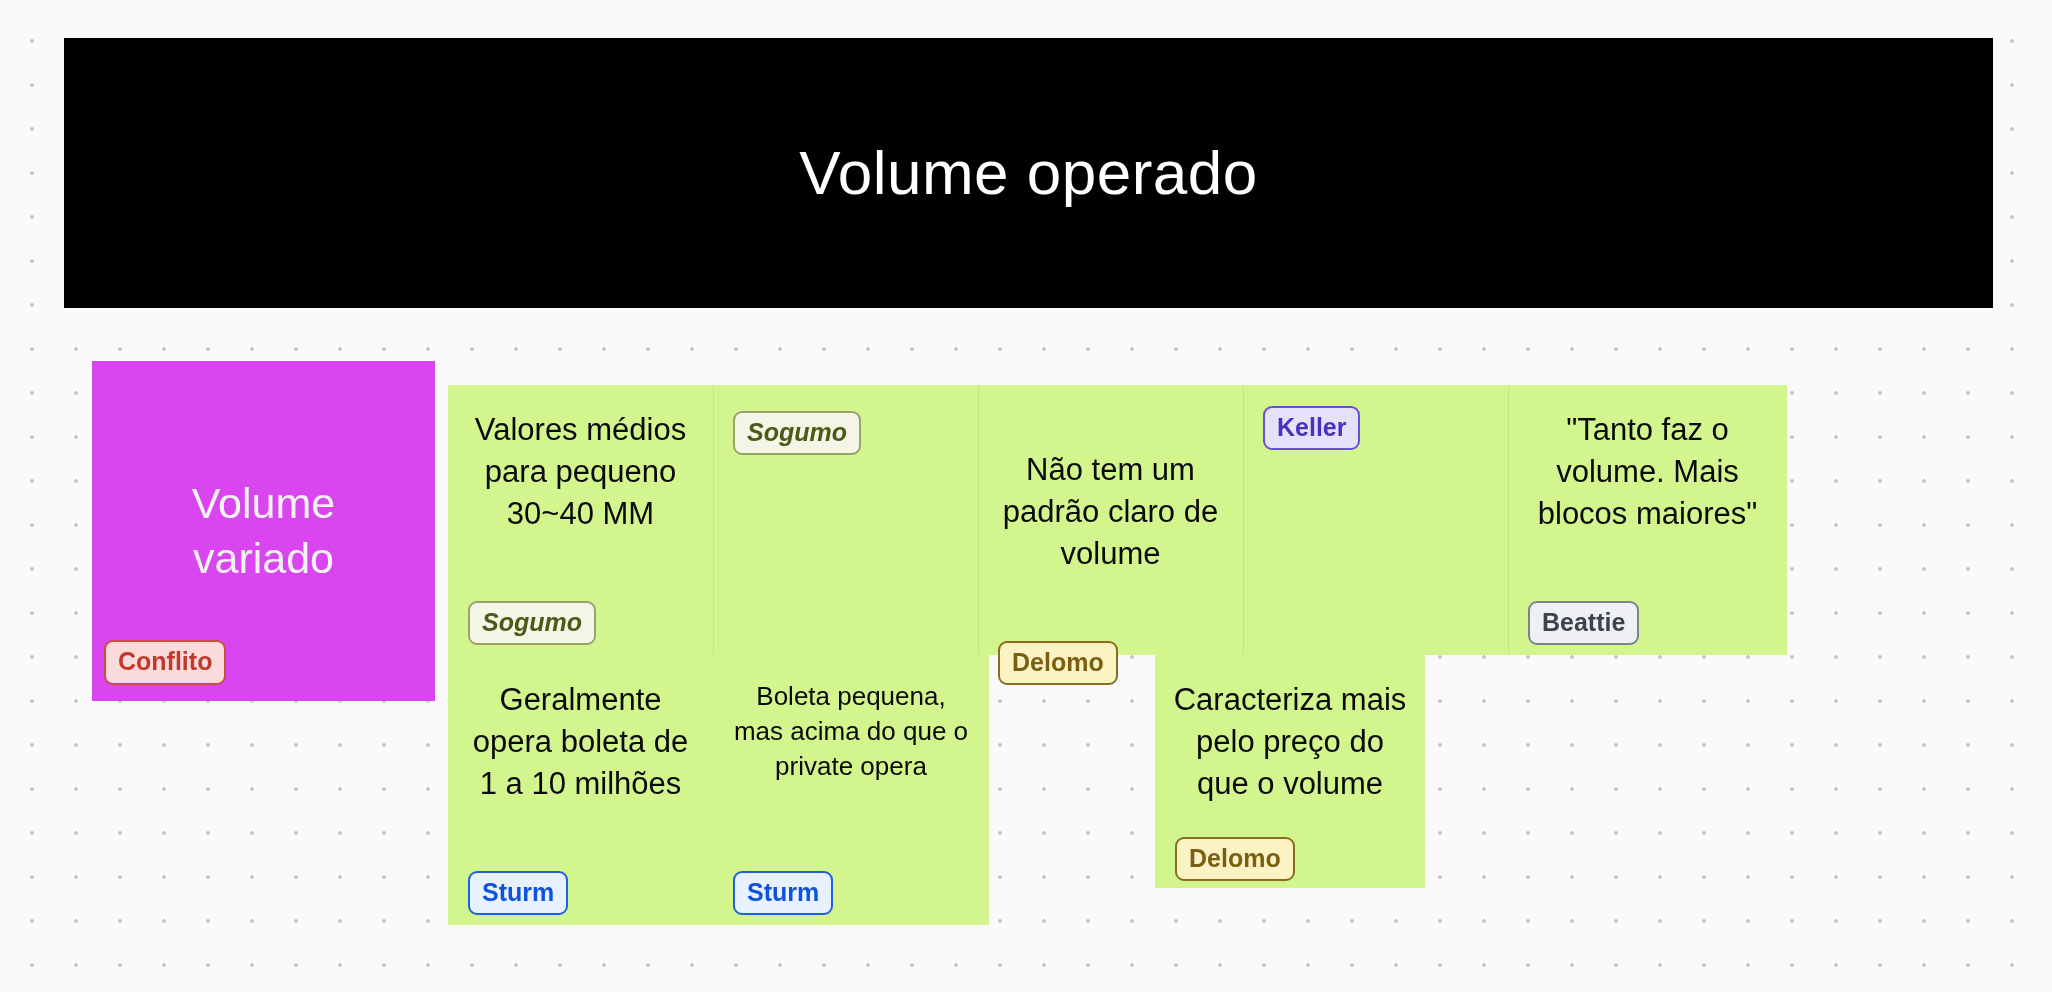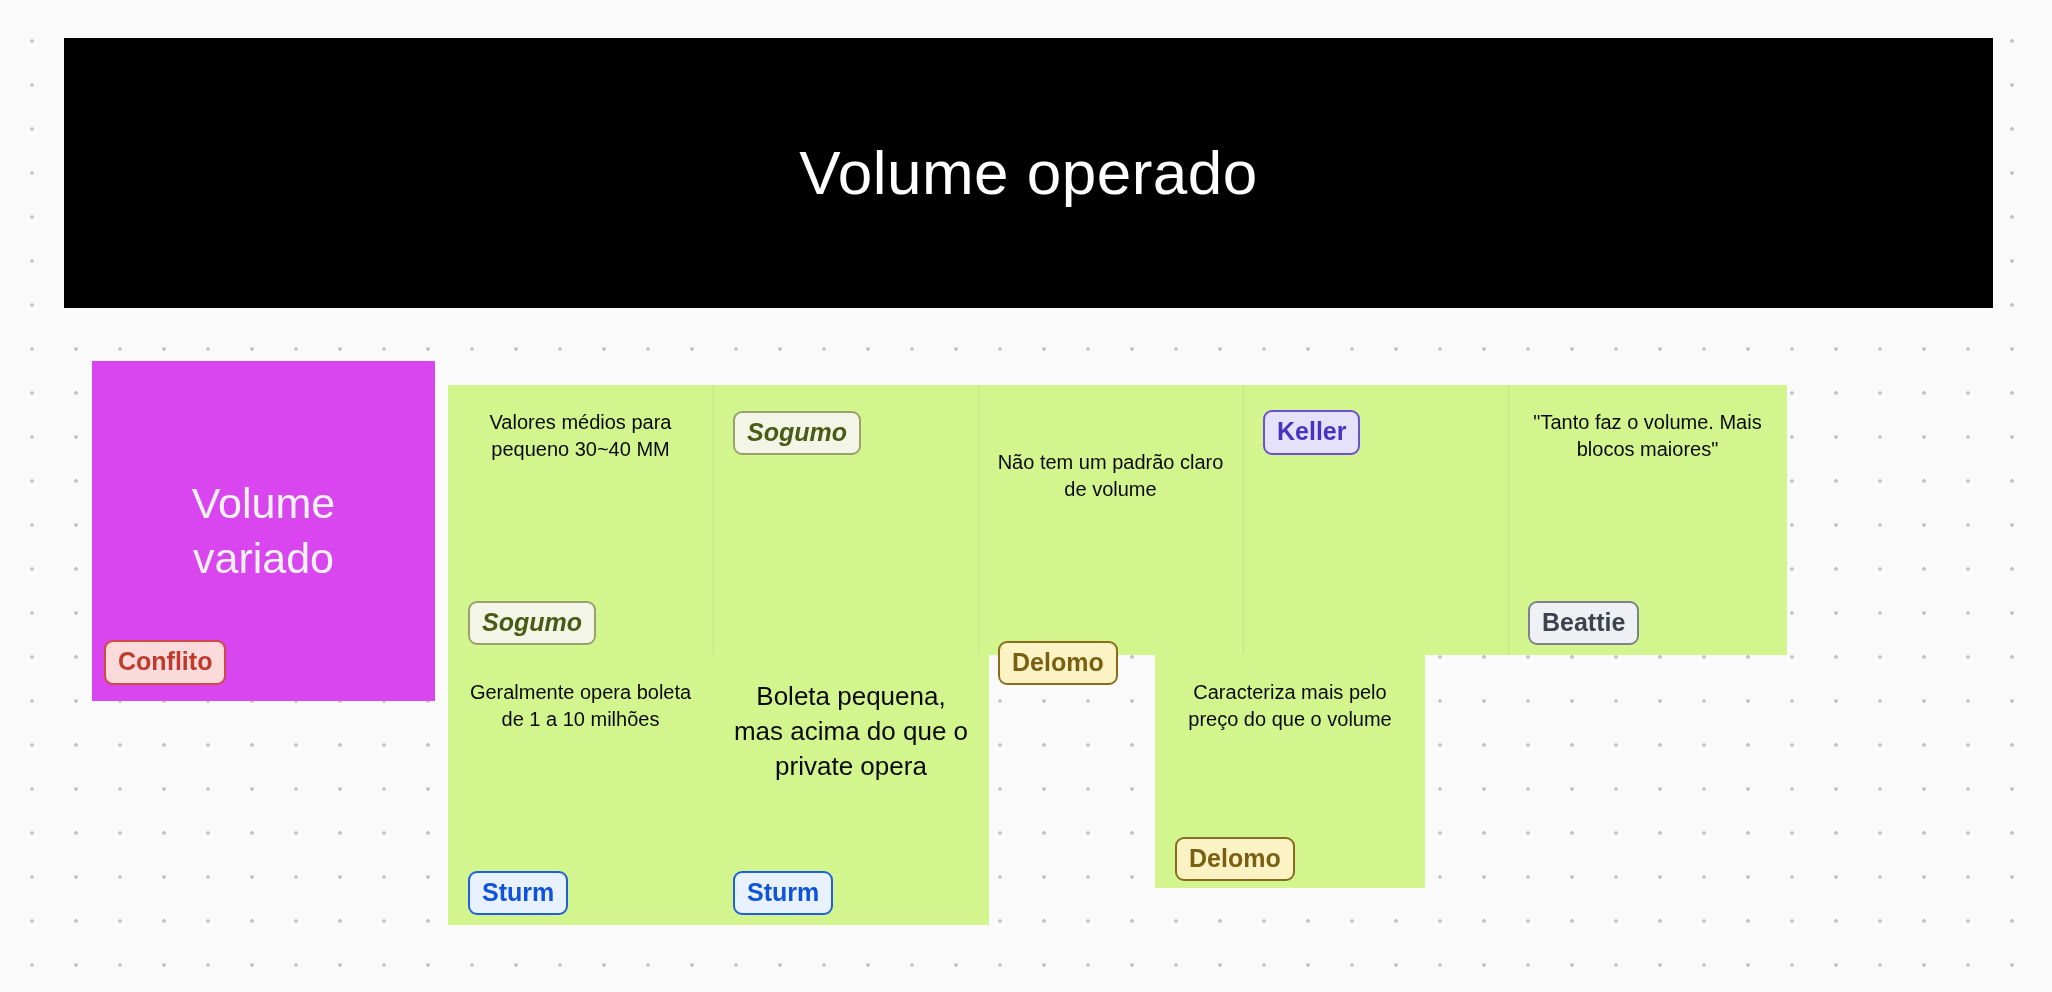--- a/index.html
+++ b/index.html
@@ -106,21 +106,21 @@
   .card {
     position: absolute;
     padding: 16px 18px 0 18px;
     display: flex;
     flex-direction: column;
     overflow: hidden;
   }
   .card-text {
     text-align: center;
     color: #0a0a0a;
-    font-size: 20px;
+    font-size: 31px;
     line-height: 1.36;
     flex: 1;
     display: flex;
     align-items: flex-start;
     justify-content: center;
     padding-top: 8px;
   }
   .card-text.small {
     font-size: 26px;
     line-height: 1.34;
@@ -204,21 +204,21 @@
   </div>
 
   <div class="card" style="left:978px; top:385px; width:265px; height:270px;margin-top:40px;">
     <div class="card-text">Não tem um padrão claro de volume</div>
     <div class="card-footer">
       <span class="tag tag-delomo">Delomo</span>
     </div>
   </div>
 
   <div class="card" style="left:1243px; top:385px; width:265px; height:270px;">
-    <div class="card-footer" style="height:54px; align-items:flex-end;">
+    <div class="card-footer" style="height:54px; align-items:center;">
       <span class="tag tag-keller">Keller</span>
     </div>
   </div>
 
   <div class="card" style="left:1508px; top:385px; width:279px; height:270px;">
     <div class="card-text">"Tanto faz o volume. Mais blocos maiores"</div>
     <div class="card-footer">
       <span class="tag tag-beattie">Beattie</span>
     </div>
   </div>

